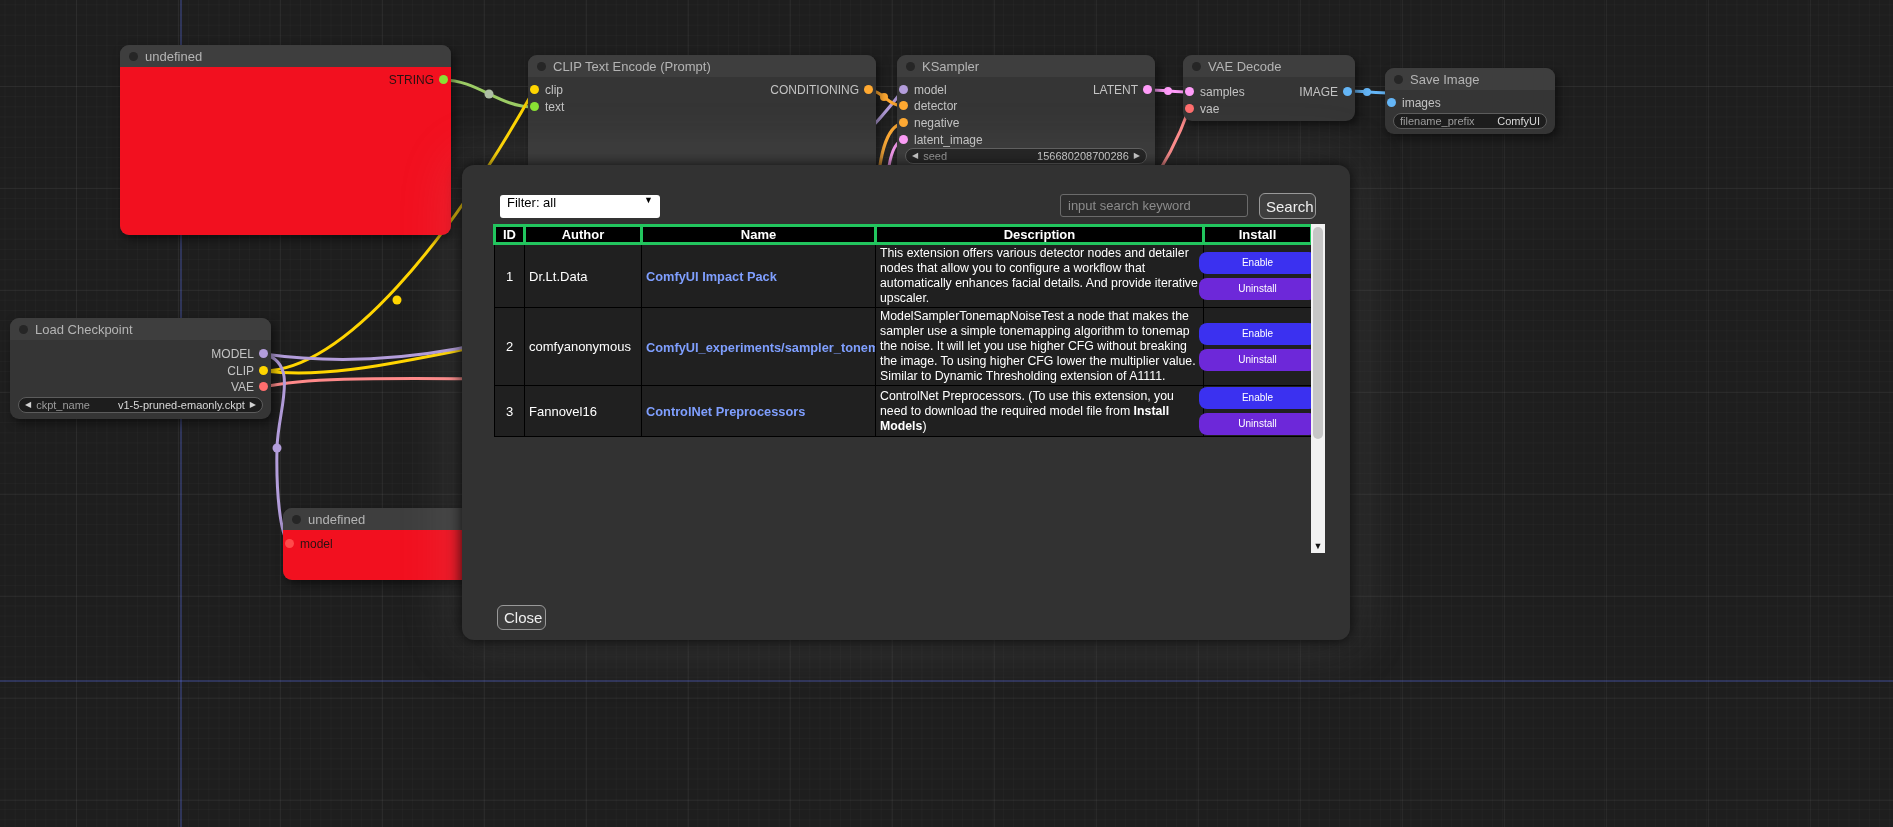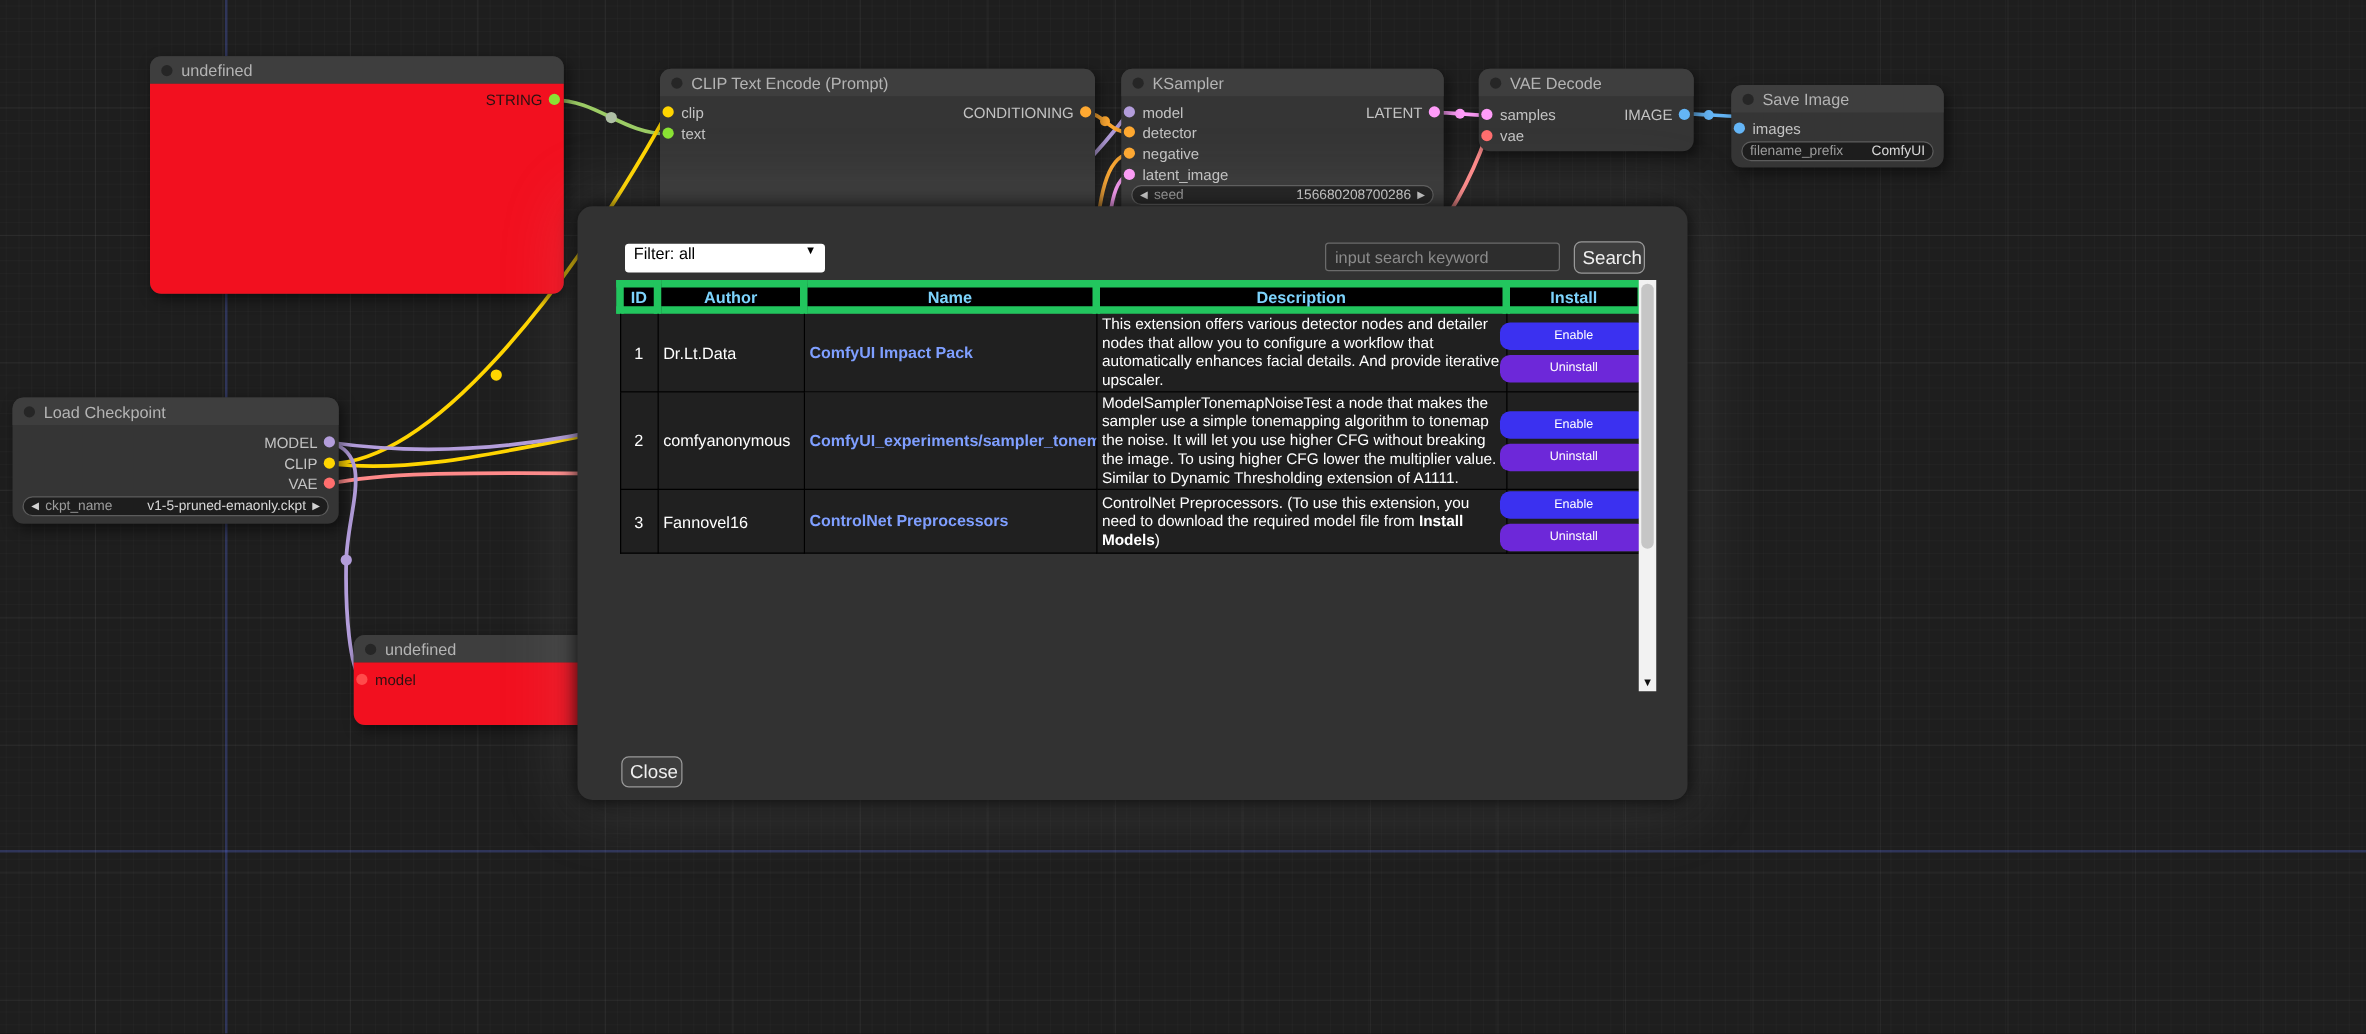--- a/index.html
+++ b/index.html
@@ -54,22 +54,22 @@
     background:#2d2d2d;border:1px solid #6b6b6b;border-radius:3px;color:#cfcfcf;
     font-size:13px;padding:0 7px;font-family:"Liberation Sans",sans-serif;}
   .search-input::placeholder{color:#8b8b8b;}
   .btn-gray{background:#3e3e3e;border:1px solid #999;border-radius:6px;color:#efefef;
     font-size:15px;font-family:"Liberation Sans",sans-serif;cursor:pointer;}
   .search-btn{position:absolute;left:797px;top:28px;width:57px;height:26px;}
   .close-btn{position:absolute;left:35px;top:440px;width:49px;height:25px;}
 
   table.grid{position:absolute;left:31px;top:59px;width:817px;border-collapse:collapse;
     table-layout:fixed;}
-  table.grid th{background:#000;color:#7dd3fc;font-size:13px;font-weight:bold;height:17px;
-    padding:0;border:6px solid #22c55e;}
+  table.grid th{background:#000;color:#ffffff;font-size:13px;font-weight:bold;height:17px;
+    padding:0;border:3px solid #22c55e;}
   table.grid td{background:#202020;border:1px solid #000;color:#fff;vertical-align:middle;
     padding:1px 4px;}
   td.c-id{text-align:center;font-size:13px;}
   td.c-author{font-size:13px;}
   td.c-name{overflow:hidden;white-space:nowrap;}
   .name-link{color:#7f9fff;font-weight:bold;font-size:12.8px;text-decoration:none;cursor:pointer;}
   td.c-desc{font-size:12.3px;line-height:15px;}
   td.c-install{padding:3px 2px;}
   .install-buttons{display:flex;flex-direction:column;align-items:center;gap:4px;}
   .pill-btn{width:118px;height:22px;border:none;border-radius:8px;color:#fff;font-size:10px;

